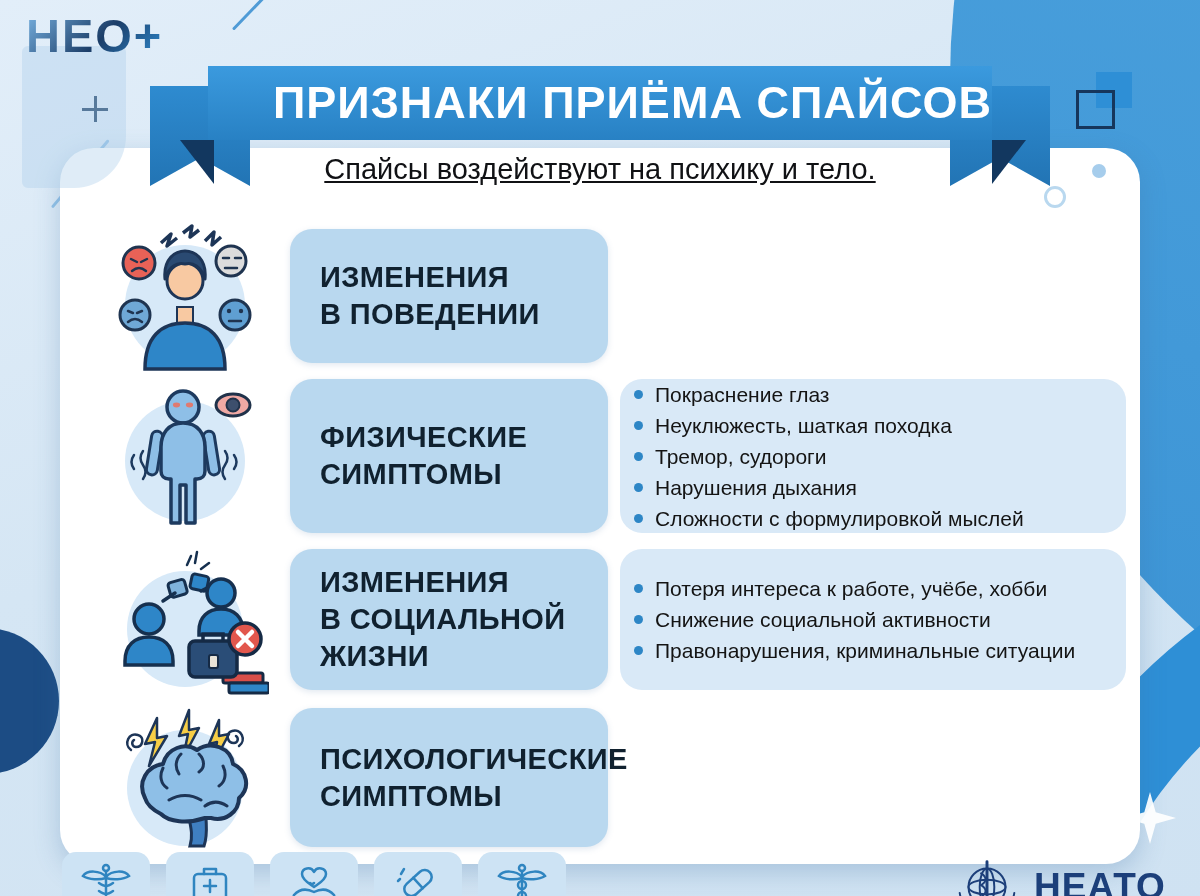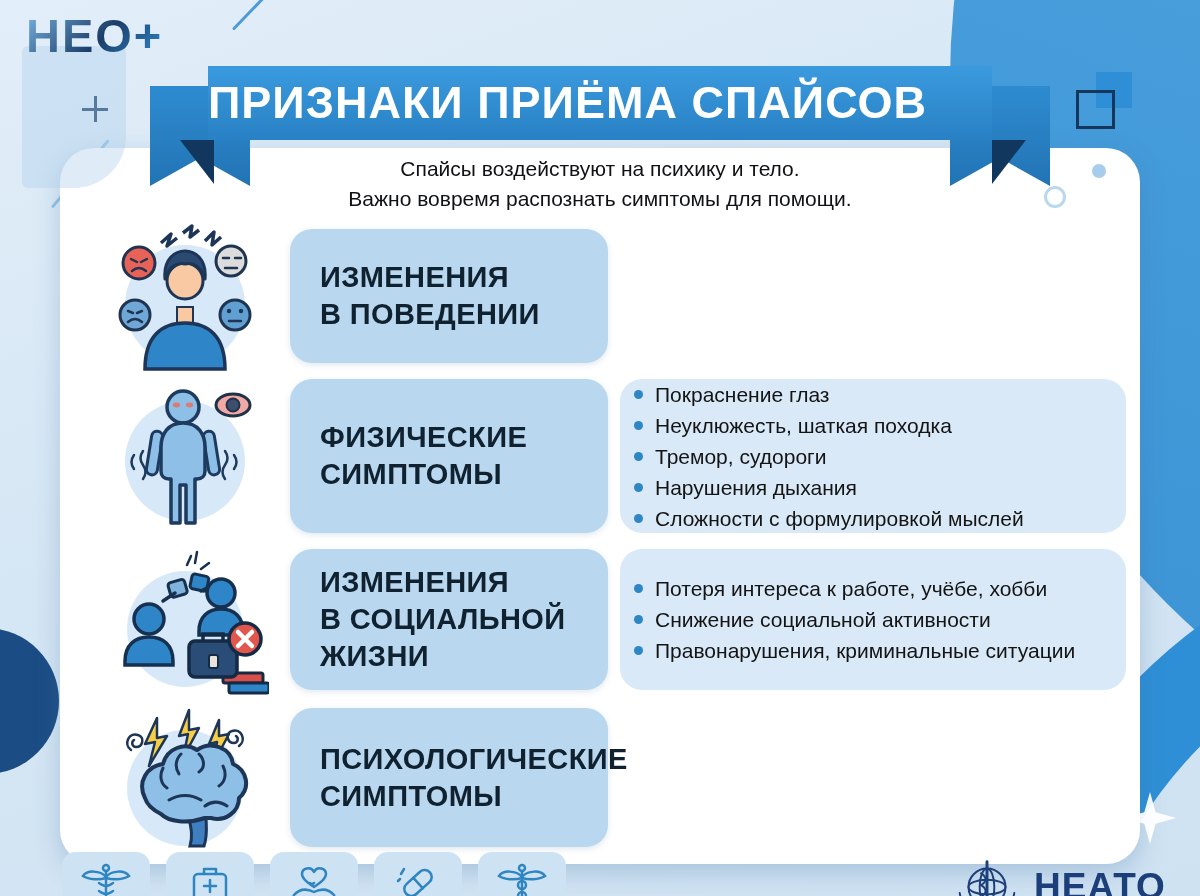--- a/index.html
+++ b/index.html
@@ -26,33 +26,33 @@
         border-radius:6px 6px 52px 6px;z-index:3;}
   
   .card{position:absolute;left:60px;top:148px;width:1080px;height:716px;background:#ffffff;border-radius:34px;
         box-shadow:0 8px 26px rgba(60,110,160,.28);z-index:1;}
   
   .brand{position:absolute;left:26px;top:8px;z-index:4;font-weight:700;font-size:47px;letter-spacing:2px;
         background:linear-gradient(135deg,#7db8e8 0%,#1c3e68 55%,#2f8fd6 100%);
         -webkit-background-clip:text;background-clip:text;color:transparent;}
   
   .ribbon-band{position:absolute;left:208px;top:66px;width:784px;height:74px;z-index:3;
-        background:linear-gradient(180deg,#3b9ade,#2881c4);display:flex;align-items:center;justify-content:flex-start;}
+        background:linear-gradient(180deg,#3b9ade,#2881c4);display:flex;align-items:center;justify-content:flex-end;}
   .ribbon-band .title{color:#fff;font-weight:700;font-size:45px;letter-spacing:1px;white-space:nowrap;}
   .tail{position:absolute;top:86px;width:100px;height:100px;z-index:2;
         background:linear-gradient(180deg,#2e8bd0,#2274b4);
         clip-path:polygon(0 0,100% 0,100% 100%,50% 72%,0 100%);}
   .tail-left{left:150px;}
   .tail-right{left:950px;}
   .fold{position:absolute;top:140px;width:34px;height:44px;background:#12375f;z-index:2;}
   .fold-left{left:180px;clip-path:polygon(0 0,100% 0,100% 100%);}
   .fold-right{left:992px;clip-path:polygon(0 0,100% 0,0 100%);}
   
   .subtitle{position:absolute;left:60px;top:154px;width:1080px;text-align:center;z-index:2;
-        font-size:21px;line-height:30px;color:#101114;}
+        font-size:29px;line-height:30px;color:#101114;text-decoration:underline;}
   
   .sq-filled{position:absolute;left:1096px;top:72px;width:36px;height:36px;background:#2e8fd6;z-index:2;}
   .sq-outline{position:absolute;left:1076px;top:90px;width:33px;height:33px;border:3px solid #16365c;z-index:3;background:transparent;}
   .dot-small{position:absolute;left:1092px;top:164px;width:14px;height:14px;border-radius:50%;background:#a6cdec;z-index:2;}
   .ring-small{position:absolute;left:1044px;top:186px;width:16px;height:16px;border-radius:50%;border:3px solid #b9d8ef;z-index:2;}
   
   .row{position:absolute;left:60px;width:1080px;z-index:2;}
   .row-icon{position:absolute;left:45px;}
   .head-box{position:absolute;left:230px;width:318px;height:100%;background:#b9d8ef;border-radius:22px;
         display:flex;flex-direction:column;justify-content:center;box-shadow:0 2px 6px rgba(90,130,170,.18);}
@@ -92,21 +92,20 @@
   <div class="tail tail-left"></div>
   <div class="tail tail-right"></div>
   <div class="fold fold-left"></div>
   <div class="fold fold-right"></div>
   <div class="ribbon-band">
     <span class="title">ПРИЗНАКИ ПРИЁМА СПАЙСОВ</span>
   </div>
 
   <div class="subtitle">
     <div>Спайсы воздействуют на психику и тело.</div>
-    <div>Важно вовремя распознать симптомы для помощи.</div>
   </div>
 
   <div class="sq-filled"></div>
   <div class="sq-outline"></div>
   <div class="dot-small"></div>
   <div class="ring-small"></div>
 
   <div class="row" style="top:229px;height:134px;">
     <svg class="row-icon" style="top:-8px;" width="160" height="150" viewBox="0 0 160 150">
       <circle cx="80" cy="84" r="60" fill="#d7e9f8"></circle>

